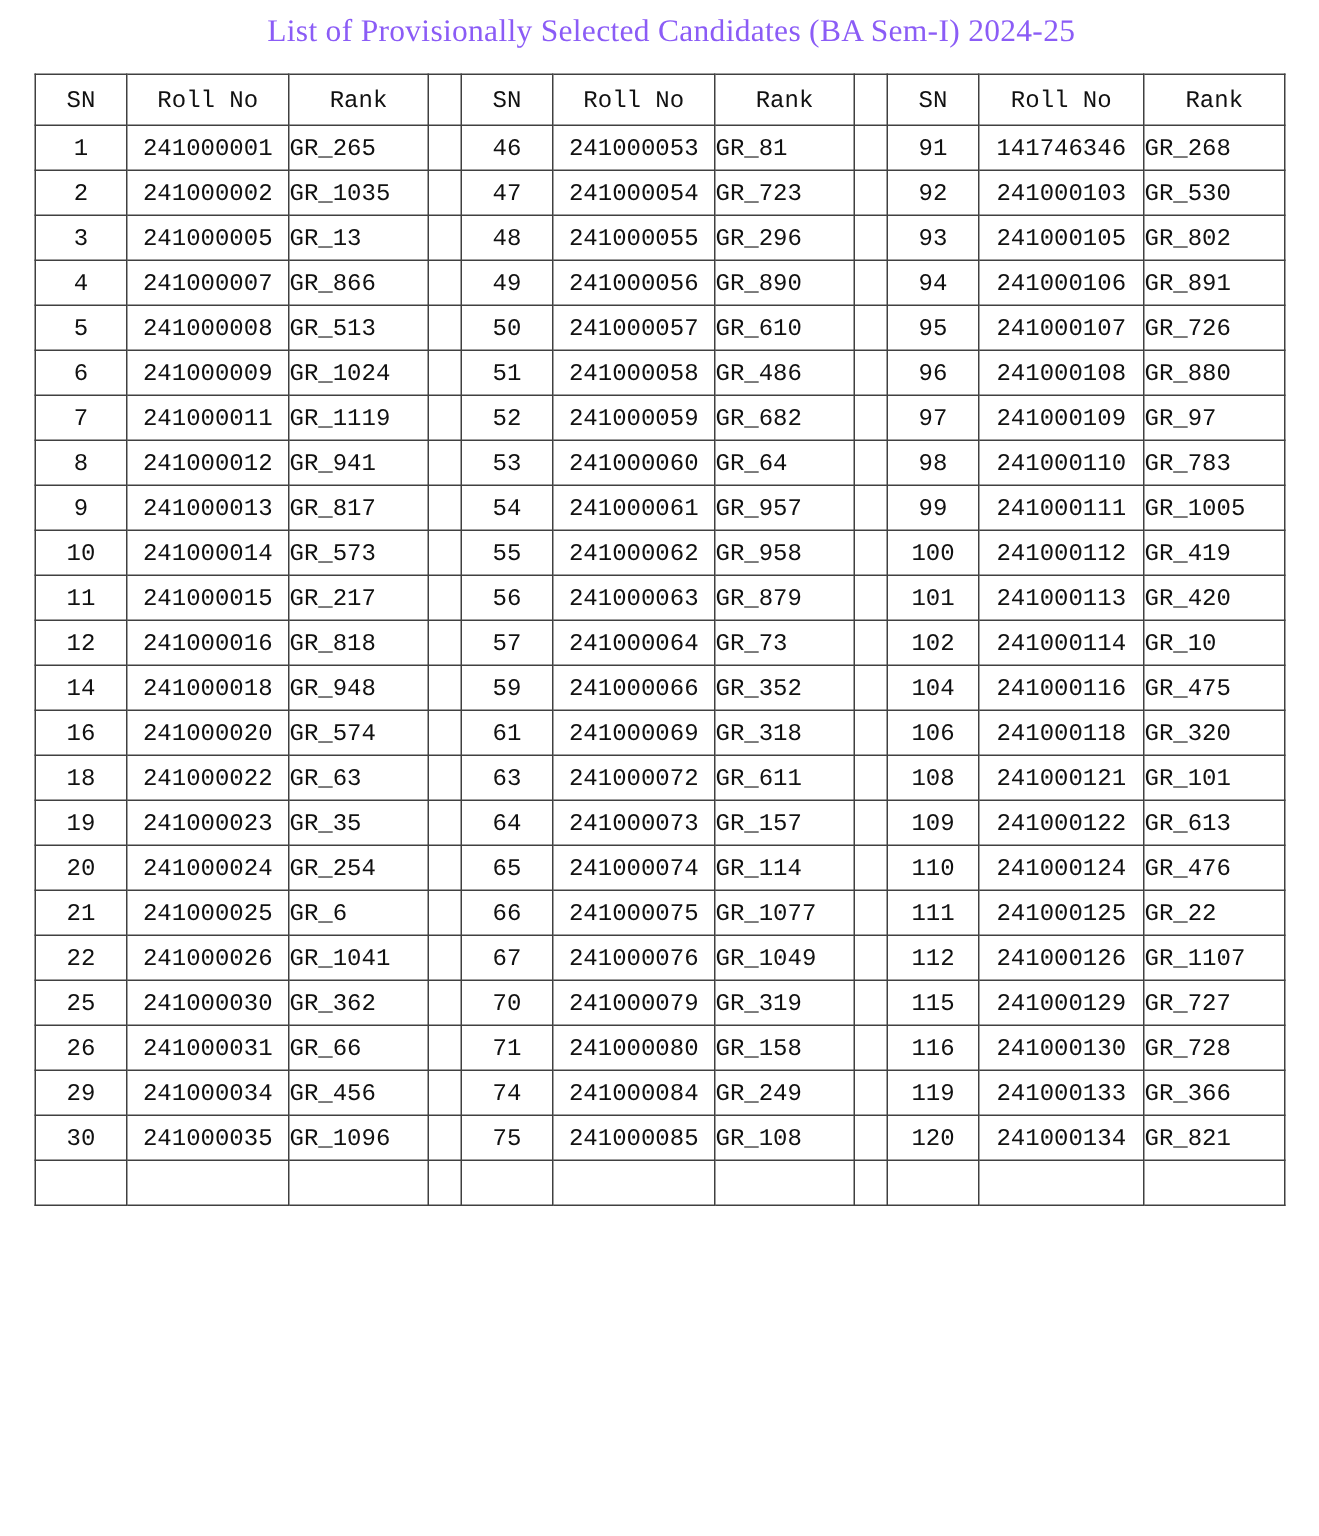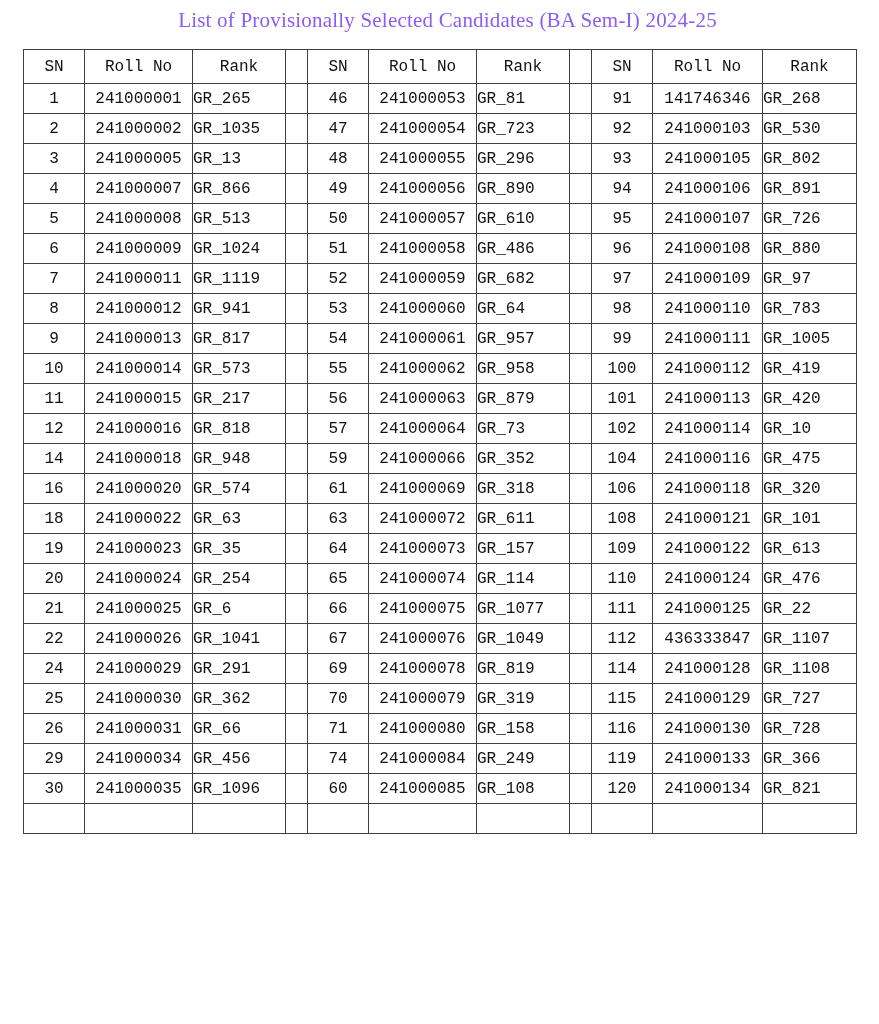--- a/index.html
+++ b/index.html
@@ -319,35 +319,22 @@
         <tr>
           <td class="sn-cell">22</td>
           <td class="roll-cell">241000026</td>
           <td class="rank-cell">GR_1041</td>
           <td class="spacer-cell"></td>
           <td class="sn-cell">67</td>
           <td class="roll-cell">241000076</td>
           <td class="rank-cell">GR_1049</td>
           <td class="spacer-cell"></td>
           <td class="sn-cell">112</td>
-          <td class="roll-cell">436333847</td>
+          <td class="roll-cell">241000126</td>
           <td class="rank-cell">GR_1107</td>
-        </tr>
-        <tr>
-          <td class="sn-cell">24</td>
-          <td class="roll-cell">241000029</td>
-          <td class="rank-cell">GR_291</td>
-          <td class="spacer-cell"></td>
-          <td class="sn-cell">69</td>
-          <td class="roll-cell">241000078</td>
-          <td class="rank-cell">GR_819</td>
-          <td class="spacer-cell"></td>
-          <td class="sn-cell">114</td>
-          <td class="roll-cell">241000128</td>
-          <td class="rank-cell">GR_1108</td>
         </tr>
         <tr>
           <td class="sn-cell">25</td>
           <td class="roll-cell">241000030</td>
           <td class="rank-cell">GR_362</td>
           <td class="spacer-cell"></td>
           <td class="sn-cell">70</td>
           <td class="roll-cell">241000079</td>
           <td class="rank-cell">GR_319</td>
           <td class="spacer-cell"></td>
@@ -379,21 +366,21 @@
           <td class="spacer-cell"></td>
           <td class="sn-cell">119</td>
           <td class="roll-cell">241000133</td>
           <td class="rank-cell">GR_366</td>
         </tr>
         <tr>
           <td class="sn-cell">30</td>
           <td class="roll-cell">241000035</td>
           <td class="rank-cell">GR_1096</td>
           <td class="spacer-cell"></td>
-          <td class="sn-cell">60</td>
+          <td class="sn-cell">75</td>
           <td class="roll-cell">241000085</td>
           <td class="rank-cell">GR_108</td>
           <td class="spacer-cell"></td>
           <td class="sn-cell">120</td>
           <td class="roll-cell">241000134</td>
           <td class="rank-cell">GR_821</td>
         </tr>
         <tr>
           <td class="sn-cell"></td>
           <td class="roll-cell"></td>

